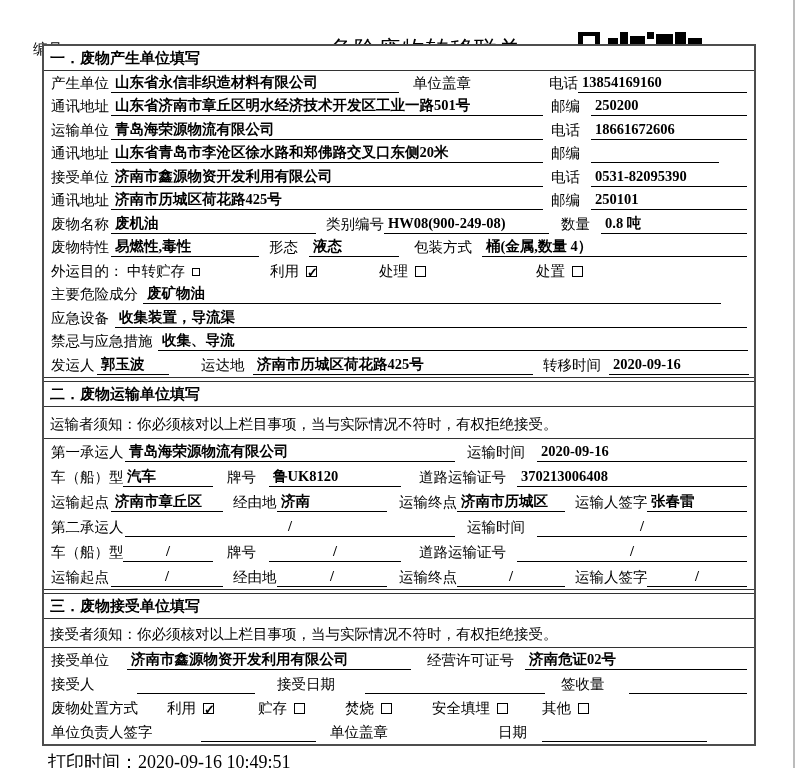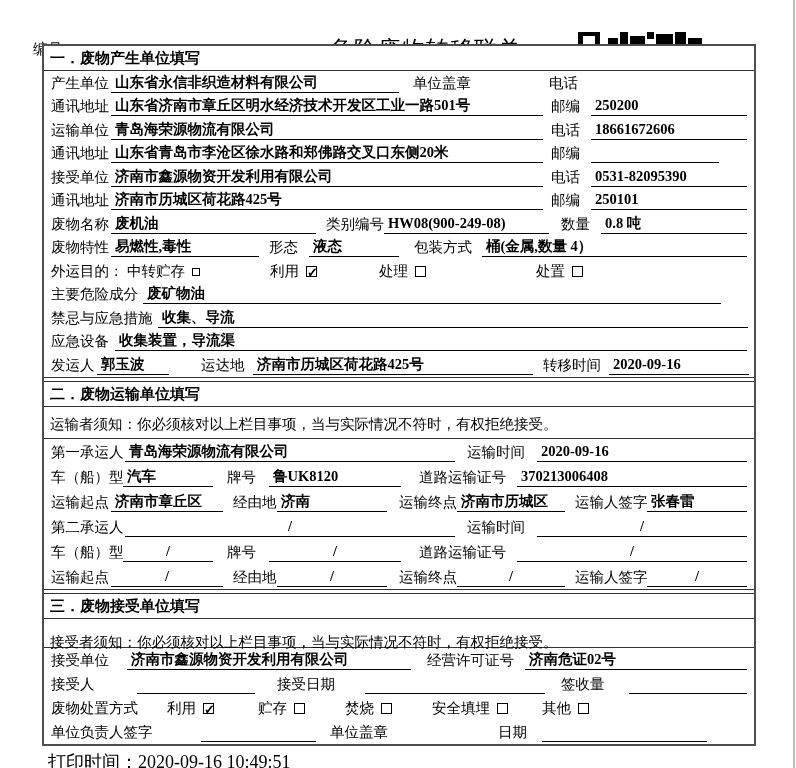--- a/index.html
+++ b/index.html
@@ -13,21 +13,21 @@
   .no   { position:absolute; left:33px; top:9px;  font-size:15px; white-space:nowrap; }
   .ttl  { position:absolute; left:330px; top:3px; font-size:23px; font-weight:normal; letter-spacing:1px; white-space:nowrap; }
   .qr   { position:absolute; left:578px; top:0; }
   .edge { position:absolute; right:1px; top:0; width:2px; height:768px; background:#bcbcbc; }
 
   .tbl { position:absolute; left:42px; top:44px; width:714px; border:2px solid #4d4d4d; background:#fff; }
   .sec + .sec { margin-top:3px; border-top:1.5px solid #333; }
   .secb { border-bottom:1.5px solid #333; }
   .sech { font-weight:bold; font-size:15px; height:25px; line-height:21px; padding:2px 6px 0 6px; border-bottom:1.5px solid #333; }
   .note { font-size:14.5px; height:32px; line-height:20px; padding:7px 6px 0 6px; border-bottom:1px solid #333; }
-  .s3 .note { height:29px; padding-top:13px; }
+  .s3 .note { height:29px; padding-top:5px; }
 
   .row { display:flex; align-items:flex-end; padding:0 7px 2px 7px; font-size:14.5px; }
   .s1 .row { height:23.5px; }
   .s2 .row { height:25px;justify-content:center; }
   .s3 .row { height:24px; }
   .lbl { white-space:nowrap; flex:none; line-height:19px; }
   .u { border-bottom:1px solid #000; white-space:nowrap; overflow:hidden;
        padding:0 4px; flex:none; line-height:19px; min-height:19px;font-weight:bold; }
   .fx { flex:1 1 auto; }
   .ctr { text-align:center; }
@@ -63,20 +63,21 @@
 <div class="tbl">
 
   <div class="sec s1 secb">
     <div class="sech">一．废物产生单位填写</div>
 
     <div class="row">
       <span class="lbl" style="width:60px">产生单位</span>
       <span class="u" style="width:288px">山东省永信非织造材料有限公司</span>
       <span class="lbl" style="margin-left:14px">单位盖章</span>
       <span class="lbl" style="margin-left:78px">电话</span>
+      <span class="u fx">13854169160</span>
     </div>
 
     <div class="row">
       <span class="lbl" style="width:60px">通讯地址</span>
       <span class="u" style="width:432px">山东省济南市章丘区明水经济技术开发区工业一路501号</span>
       <span class="lbl" style="margin-left:8px;width:30px">邮编</span>
       <span class="u fx" style="margin-left:10px">250200</span>
     </div>
 
     <div class="row">
@@ -132,27 +133,27 @@
       <span class="lbl" style="margin-left:62px"><span>处理</span><span class="cb"></span></span>
       <span class="lbl" style="margin-left:110px"><span>处置</span><span class="cb"></span></span>
     </div>
 
     <div class="row">
       <span class="lbl" style="width:88px">主要危险成分</span>
       <span class="u" style="width:578px;margin-left:4px">废矿物油</span>
     </div>
 
     <div class="row">
+      <span class="lbl" style="width:60px">应急设备</span>
+      <span class="u fx" style="margin-left:4px">收集装置，导流渠</span>
+    </div>
+
+    <div class="row">
       <span class="lbl" style="width:103px">禁忌与应急措施</span>
       <span class="u" style="width:590px;margin-left:4px">收集、导流</span>
-    </div>
-
-    <div class="row">
-      <span class="lbl" style="width:60px">应急设备</span>
-      <span class="u fx" style="margin-left:4px">收集装置，导流渠</span>
     </div>
 
     <div class="row">
       <span class="lbl" style="width:46px">发运人</span>
       <span class="u" style="width:72px">郭玉波</span>
       <span class="lbl" style="margin-left:32px;width:44px">运达地</span>
       <span class="u" style="margin-left:8px;width:280px">济南市历城区荷花路425号</span>
       <span class="lbl" style="margin-left:10px;width:58px">转移时间</span>
       <span class="u" style="margin-left:8px;width:140px">2020-09-16</span>
     </div>

